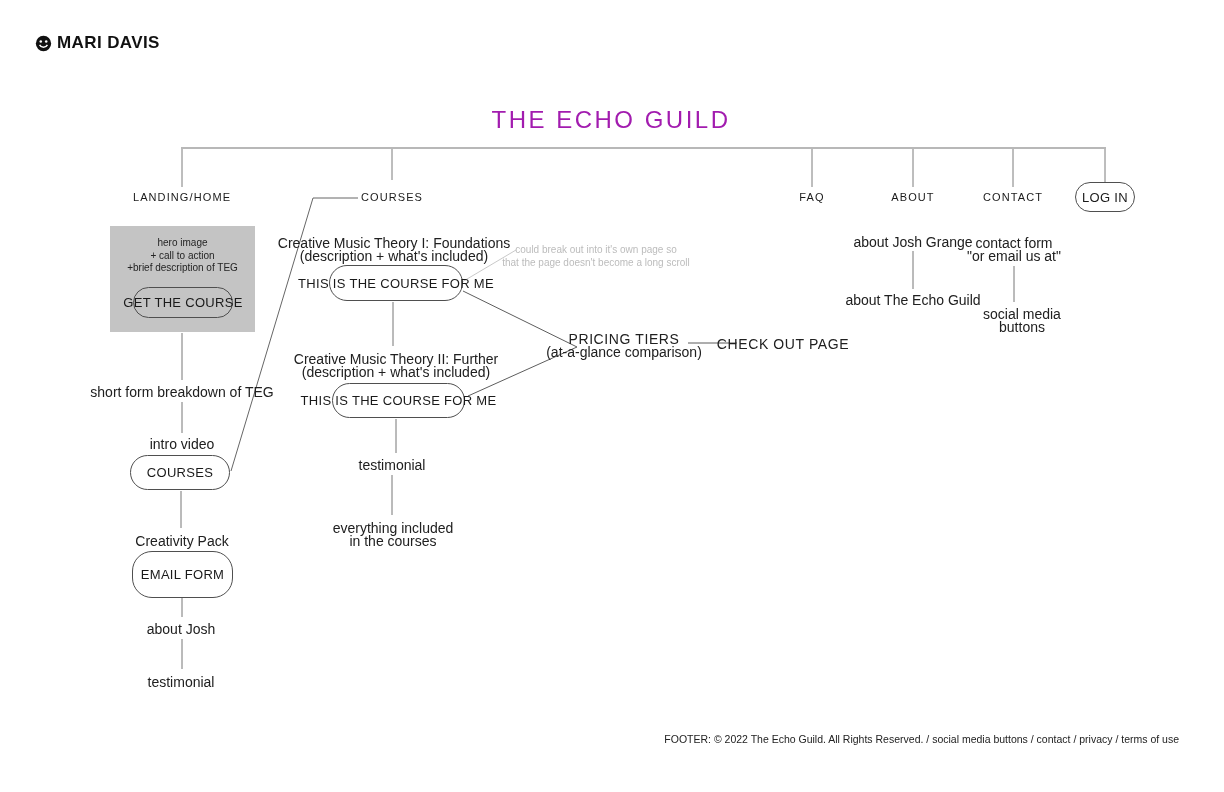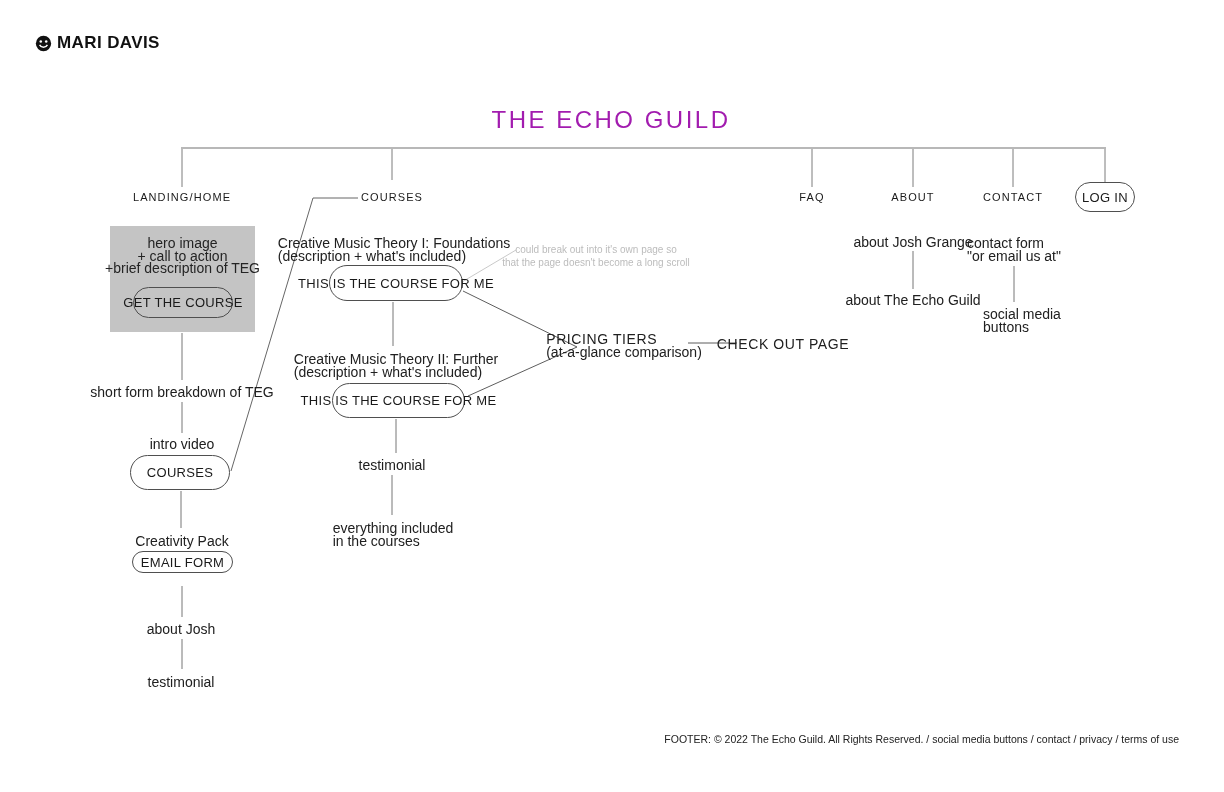--- a/index.html
+++ b/index.html
@@ -6,34 +6,34 @@
   body { font-family:"Liberation Sans", sans-serif; }
   .canvas { position:relative; width:1224px; height:792px; background:#fff; color:#1c1c1c; overflow:hidden; }
   svg.lines { position:absolute; left:0; top:0; width:1224px; height:792px; pointer-events:none; }
 
   .logo { position:absolute; left:35px; top:33px; display:flex; align-items:center; gap:5px; }
   .logo-text { font-size:17px; font-weight:bold; letter-spacing:0.4px; color:#111; }
 
   .title { position:absolute; left:611px; top:106px; transform:translateX(-50%);
            font-size:24px; letter-spacing:2.5px; color:#a21caf; white-space:nowrap; }
 
-  .ctr { position:absolute; transform:translateX(-50%); text-align:left; white-space:nowrap; }
+  .ctr { position:absolute; transform:translateX(-50%); text-align:center; white-space:nowrap; }
   .navlbl { font-size:11px; letter-spacing:1.1px; color:#1a1a1a; }
   .lbl  { font-size:14px; color:#202020; line-height:12.5px; }
   .note { position:absolute; transform:translateX(-50%); text-align:center; font-size:10px;
           color:#bcbcbc; line-height:13px; white-space:nowrap; }
 
   .pill { position:absolute; border:1px solid #4f4f4f; border-radius:20px; background:#fff;
           display:flex; align-items:center; justify-content:center;
           font-size:13px; letter-spacing:0.3px; color:#1a1a1a; box-sizing:border-box; white-space:nowrap; }
   .pill.on-gray { background:transparent; }
 
   .hero-box { position:absolute; left:110px; top:226px; width:145px; height:106px; background:#c4c4c4; }
   .hero-text { position:absolute; left:50%; top:11px; transform:translateX(-50%);
-               text-align:center; font-size:14px; line-height:12.5px; color:#242424; white-space:nowrap; }
+               text-align:center; font-size:10px; line-height:12.5px; color:#242424; white-space:nowrap; }
 
   .footer { position:absolute; right:45px; top:733px; font-size:10.5px; color:#222; white-space:nowrap; }
 </style>
 </head>
 <body>
 
 <div class="canvas">
 
   <svg class="lines">
 
@@ -97,21 +97,21 @@
       <div>+ call to action</div>
       <div>+brief description of TEG</div>
     </div>
     <div class="pill on-gray" style="left:23px; top:61px; width:100px; height:31px;">GET THE COURSE</div>
   </div>
 
   <div class="ctr lbl" style="left:182px; top:386px;">short form breakdown of TEG</div>
   <div class="ctr lbl" style="left:182px; top:438px;">intro video</div>
   <div class="pill" style="left:130px; top:455px; width:100px; height:35px;">COURSES</div>
   <div class="ctr lbl" style="left:182px; top:535px;">Creativity Pack</div>
-  <div class="pill" style="left:132px; top:551px; width:101px; height:22px;">EMAIL FORM</div>
+  <div class="pill" style="left:132px; top:551px; width:101px; height:47px;">EMAIL FORM</div>
   <div class="ctr lbl" style="left:181px; top:623px;">about Josh</div>
   <div class="ctr lbl" style="left:181px; top:676px;">testimonial</div>
 
   <div class="ctr lbl" style="left:394px; top:237px;">
     <div>Creative Music Theory I: Foundations</div>
     <div>(description + what's included)</div>
   </div>
   <div class="pill" style="left:329px; top:265px; width:134px; height:36px;">THIS IS THE COURSE FOR ME</div>
 
   <div class="note" style="left:596px; top:243px;">

